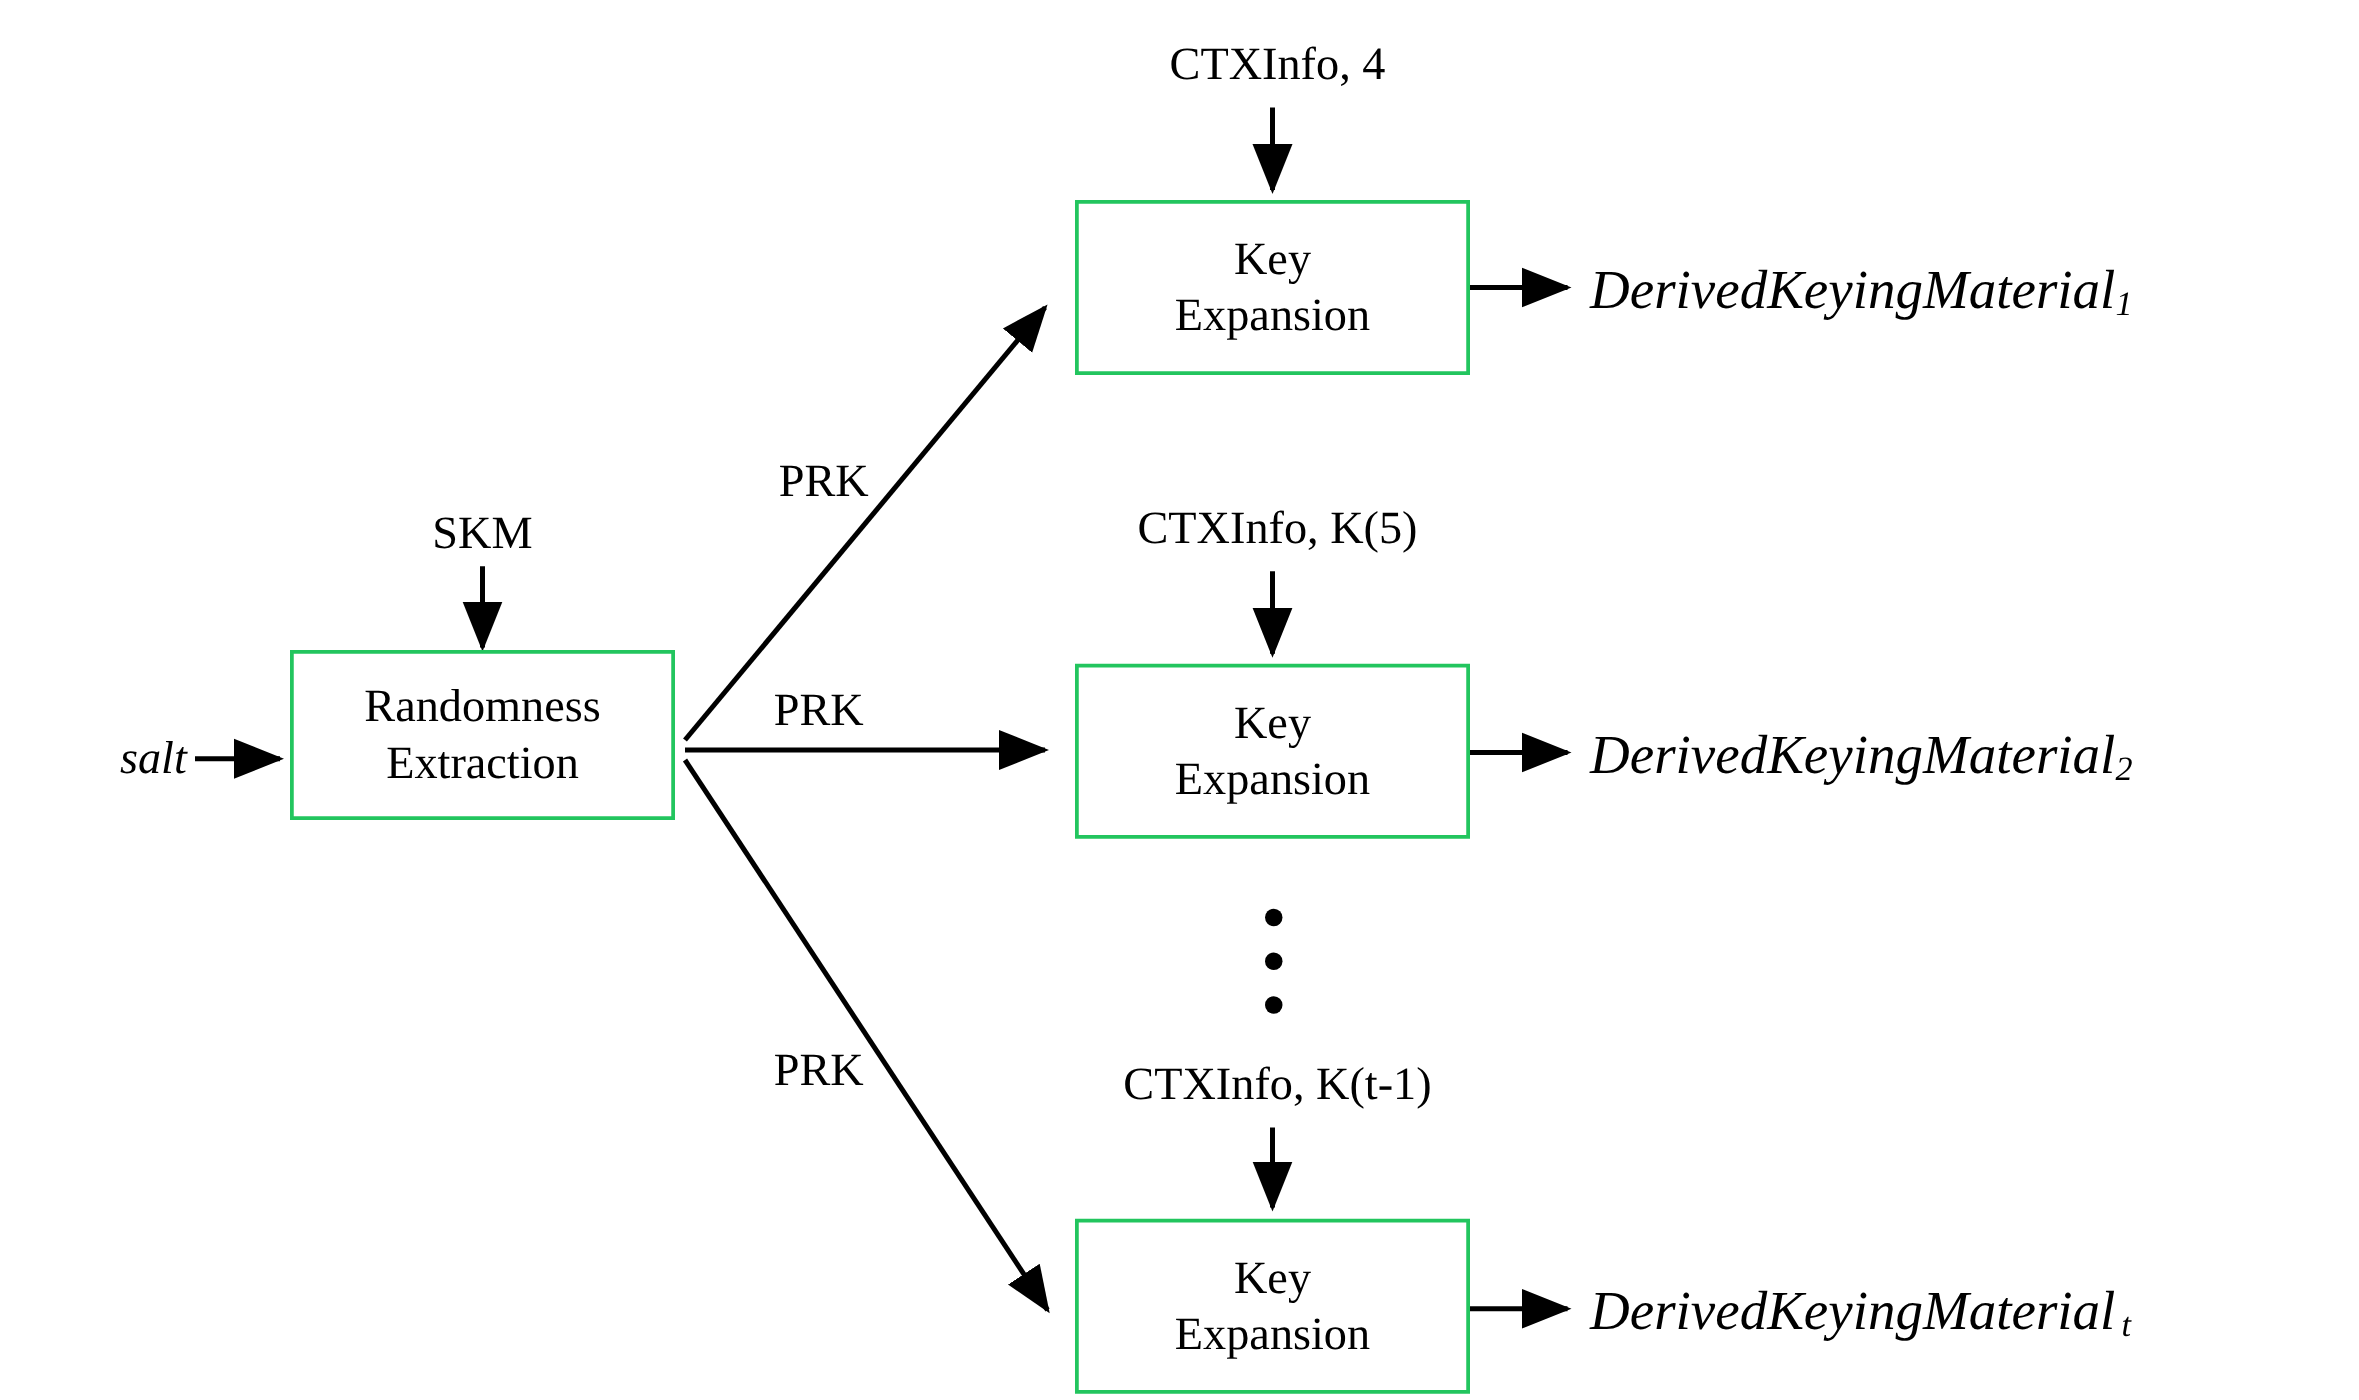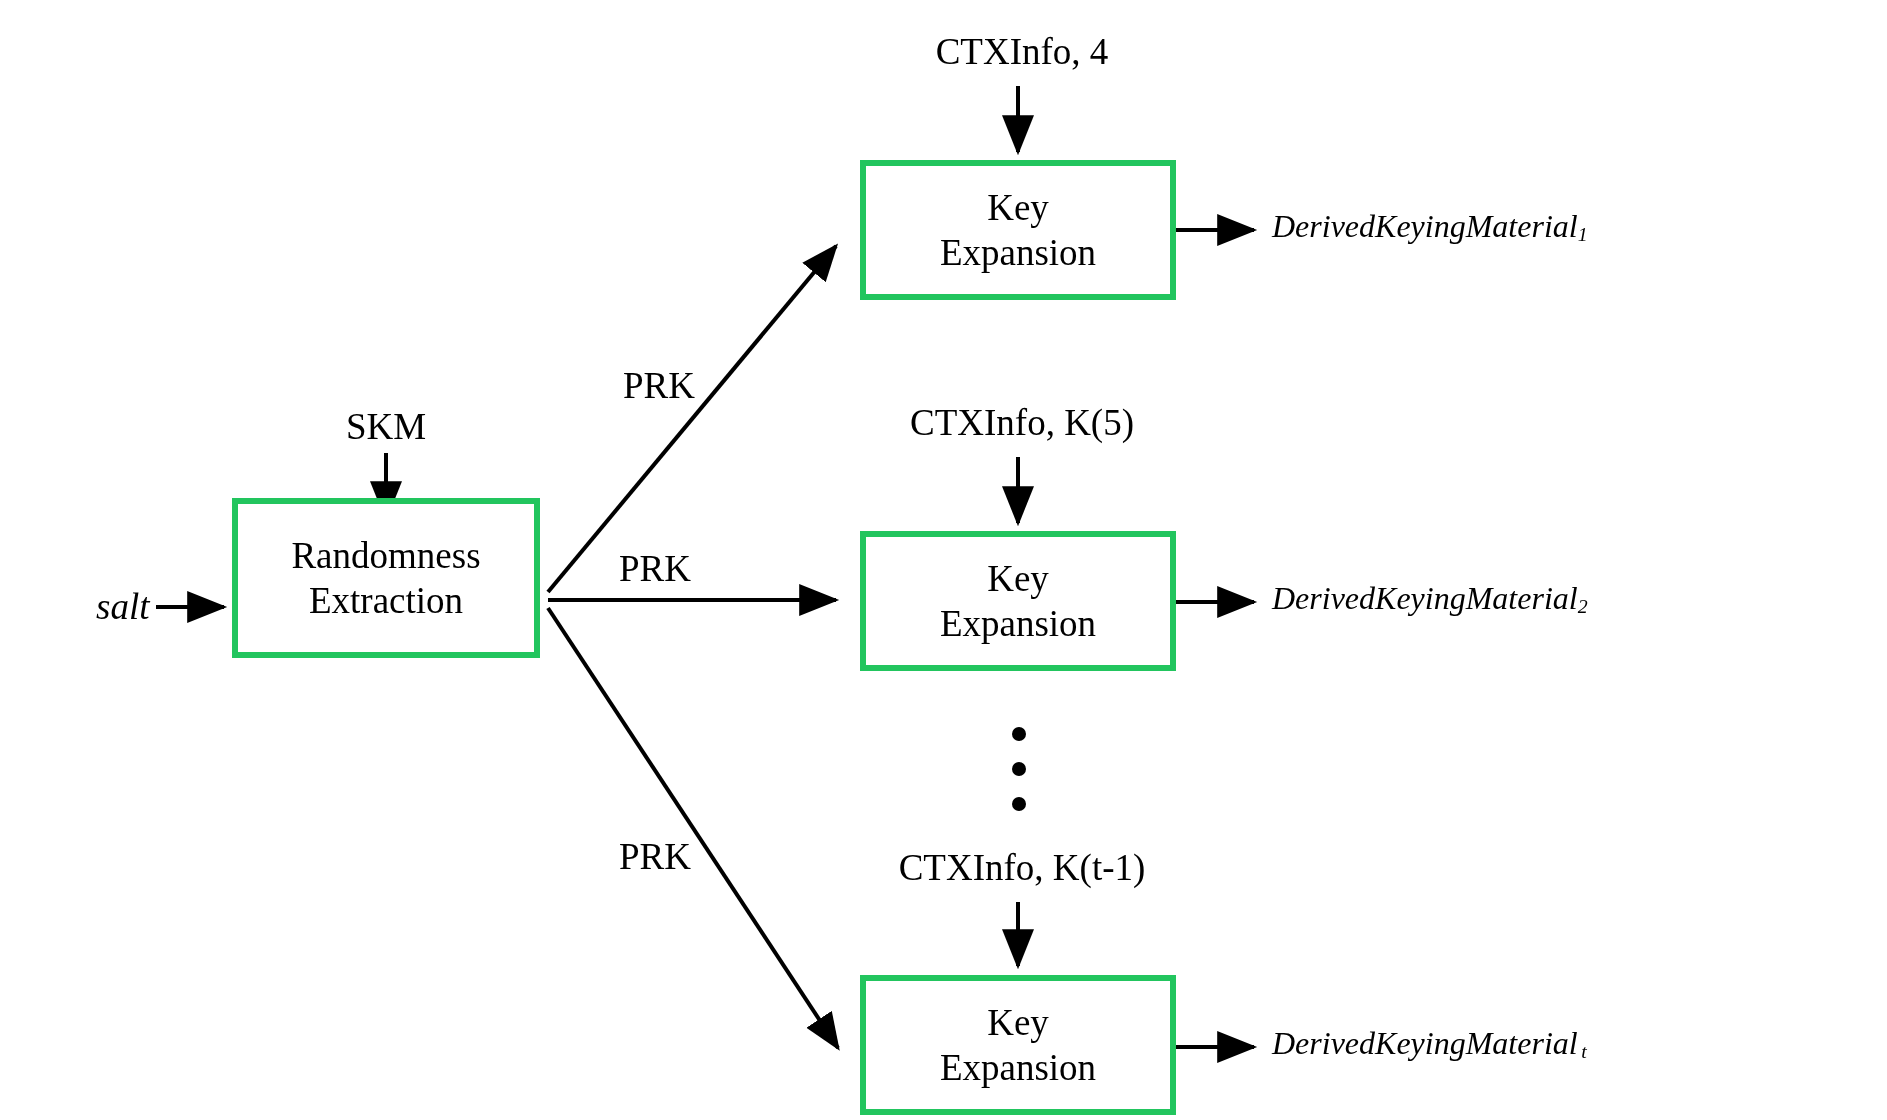--- a/index.html
+++ b/index.html
@@ -20,21 +20,21 @@
     position: absolute;
     left: 0;
     top: 0;
     width: 1887px;
     height: 1120px;
     pointer-events: none;
   }
   .node-box {
     position: absolute;
     box-sizing: border-box;
-    border: 6px solid #22c55e;
+    border: 3px solid #22c55e;
     background: #ffffff;
     display: flex;
     flex-direction: column;
     align-items: center;
     justify-content: center;
     line-height: 1.22;
     font-size: 37px;
     font-family: "Liberation Serif", "DejaVu Serif", serif;
     white-space: nowrap;
   }
@@ -44,21 +44,21 @@
     font-size: 37px;
     font-family: "Liberation Serif", "DejaVu Serif", serif;
     white-space: nowrap;
     line-height: 1;
   }
   .lbl.center { transform: translateX(-50%); }
   .italic { font-style: italic; }
   .out-lbl {
     position: absolute;
     font-style: italic;
-    font-size: 32px;
+    font-size: 44px;
     font-family: "Liberation Serif", "DejaVu Serif", serif;
     white-space: nowrap;
     line-height: 1;
     text-align: center;
   }
   .out-lbl sub {
     font-size: 0.62em;
     font-style: italic;
     vertical-align: -0.22em;
   }
@@ -112,21 +112,21 @@
 
     <line x1="1160" y1="602" x2="1254" y2="602" stroke="#000000" stroke-width="4" marker-end="url(#arrow)"></line>
 
     <line x1="1160" y1="1047" x2="1254" y2="1047" stroke="#000000" stroke-width="4" marker-end="url(#arrow)"></line>
   </svg>
 
   <div class="lbl italic" style="left:96px; top:588px;">salt</div>
 
   <div class="lbl center" style="left:386px; top:408px;">SKM</div>
 
-  <div class="node-box" style="left:232px; top:498px; width:308px; height:160px;">
+  <div class="node-box" style="left:232px; top:520px; width:308px; height:136px;">
     <span class="node-line">Randomness</span>
     <span class="node-line">Extraction</span>
   </div>
 
   <div class="lbl center" style="left:659px; top:367px;">PRK</div>
   <div class="lbl center" style="left:655px; top:550px;">PRK</div>
   <div class="lbl center" style="left:655px; top:838px;">PRK</div>
 
   <div class="lbl center" style="left:1022px; top:33px;">CTXInfo, 4</div>
 

